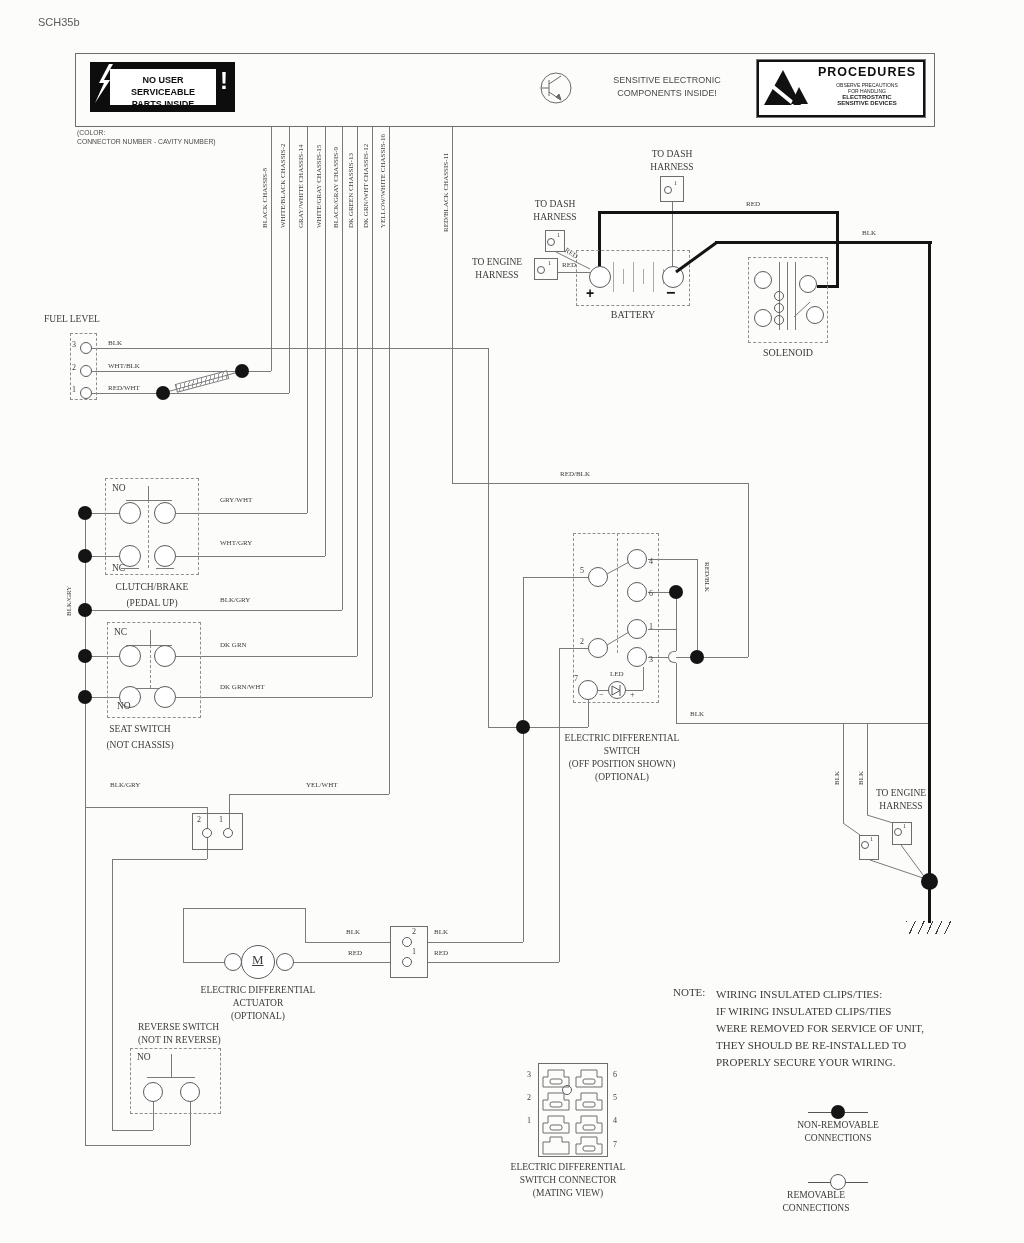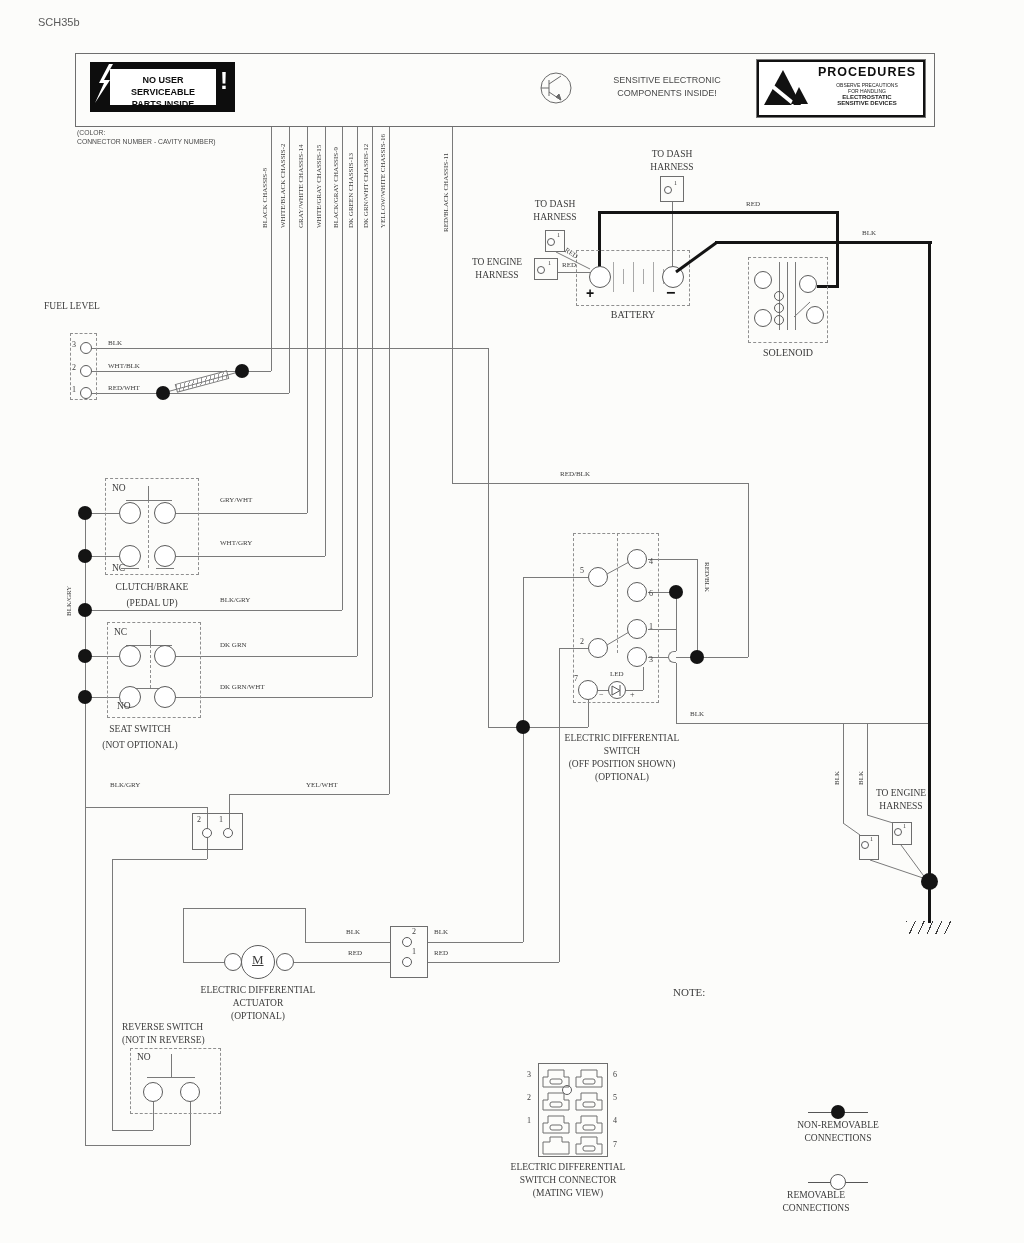--- a/index.html
+++ b/index.html
@@ -326,21 +326,21 @@
   <i class="dot" style="left:78px;top:549px"></i>
   <i class="dot" style="left:78px;top:603px"></i>
   <i class="dot" style="left:78px;top:649px"></i>
   <i class="dot" style="left:78px;top:690px"></i>
   <i class="dot" style="left:669px;top:585px"></i>
   <i class="dot" style="left:690px;top:650px"></i>
   <i class="dot" style="left:516px;top:720px"></i>
   <i class="dot big" style="left:921px;top:873px"></i>
   <i class="dot" style="left:831px;top:1105px"></i>
 
-  <span class="lbl l9" style="left:44px;top:301px">FUEL LEVEL</span>
+  <span class="lbl l9" style="left:44px;top:314px">FUEL LEVEL</span>
   <span class="lbl l8" style="left:72px;top:341px">3</span>
   <span class="lbl l8" style="left:72px;top:364px">2</span>
   <span class="lbl l8" style="left:72px;top:386px">1</span>
   <span class="lbl" style="left:108px;top:340px">BLK</span>
   <span class="lbl" style="left:108px;top:363px">WHT/BLK</span>
   <span class="lbl" style="left:108px;top:385px">RED/WHT</span>
 
   <div class="lbl l9 cx" style="left:672px;top:148px;line-height:13px">
     <div>TO DASH</div>
       <div>HARNESS</div>
@@ -372,21 +372,21 @@
       <div>(PEDAL UP)</div>
   </div>
   <span class="lbl" style="left:220px;top:497px">GRY/WHT</span>
   <span class="lbl" style="left:220px;top:540px">WHT/GRY</span>
   <span class="lbl" style="left:220px;top:597px">BLK/GRY</span>
   <span class="lbl r90" style="left:66px;top:616px">BLK/GRY</span>
   <span class="lbl l9" style="left:114px;top:627px">NC</span>
   <span class="lbl l9" style="left:117px;top:701px">NO</span>
   <div class="lbl l9 cx" style="left:140px;top:721px;line-height:16px">
     <div>SEAT SWITCH</div>
-      <div>(NOT OPTIONAL)</div>
+      <div>(NOT CHASSIS)</div>
   </div>
   <span class="lbl" style="left:220px;top:642px">DK GRN</span>
   <span class="lbl" style="left:220px;top:684px">DK GRN/WHT</span>
 
   <span class="lbl" style="left:110px;top:782px">BLK/GRY</span>
   <span class="lbl" style="left:306px;top:782px">YEL/WHT</span>
   <span class="lbl l8" style="left:197px;top:816px">2</span>
   <span class="lbl l8" style="left:219px;top:816px">1</span>
 
   <span class="lbl" style="left:560px;top:471px">RED/BLK</span>
@@ -415,21 +415,21 @@
   <span class="lbl" style="left:434px;top:950px">RED</span>
   <span class="lbl l8" style="left:412px;top:928px">2</span>
   <span class="lbl l8" style="left:412px;top:948px">1</span>
   <span class="lbl" style="left:252px;top:953px;font-size:13px;text-decoration:underline">M</span>
   <div class="lbl l9 cx" style="left:258px;top:984px;line-height:13px">
     <div>ELECTRIC DIFFERENTIAL</div>
       <div>ACTUATOR</div>
       <div>(OPTIONAL)</div>
   </div>
 
-  <div class="lbl l9" style="left:122px;top:1021px;line-height:13px">
+  <div class="lbl l9" style="left:138px;top:1021px;line-height:13px">
     <div>REVERSE SWITCH</div>
       <div>(NOT IN REVERSE)</div>
   </div>
   <span class="lbl l9" style="left:137px;top:1052px">NO</span>
 
   <div class="lbl l9 cx" style="left:901px;top:787px;line-height:13px">
     <div>TO ENGINE</div>
       <div>HARNESS</div>
   </div>
   <span class="lbl r90" style="left:834px;top:785px">BLK</span>
@@ -444,20 +444,27 @@
   <span class="lbl l8" style="left:613px;top:1094px">5</span>
   <span class="lbl l8" style="left:613px;top:1117px">4</span>
   <span class="lbl l8" style="left:613px;top:1141px">7</span>
   <div class="lbl l9 cx" style="left:568px;top:1161px;line-height:13px">
     <div>ELECTRIC DIFFERENTIAL</div>
       <div>SWITCH CONNECTOR</div>
       <div>(MATING VIEW)</div>
   </div>
 
   <span class="lbl l11" style="left:673px;top:986px">NOTE:</span>
+  <div class="lbl l11 nlines" style="left:716px;top:986px">
+    <div>WIRING INSULATED CLIPS/TIES:</div>
+      <div>IF WIRING INSULATED CLIPS/TIES</div>
+    <div>WERE REMOVED FOR SERVICE OF UNIT,</div>
+      <div>THEY SHOULD BE RE-INSTALLED TO</div>
+    <div>PROPERLY SECURE YOUR WIRING.</div>
+  </div>
 
   <div class="lbl l9 cx" style="left:838px;top:1119px;line-height:13px">
     <div>NON-REMOVABLE</div>
       <div>CONNECTIONS</div>
   </div>
   <div class="lbl l9 cx" style="left:816px;top:1189px;line-height:13px">
     <div>REMOVABLE</div>
       <div>CONNECTIONS</div>
   </div>
 

